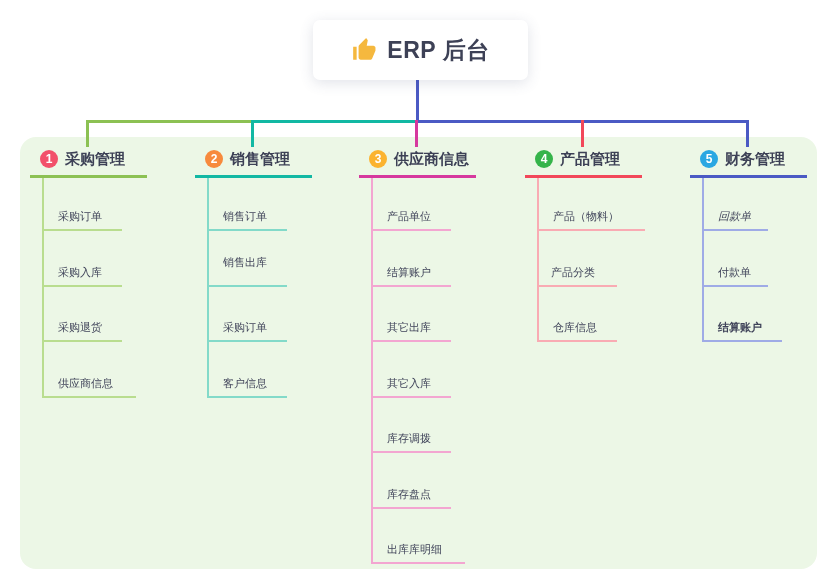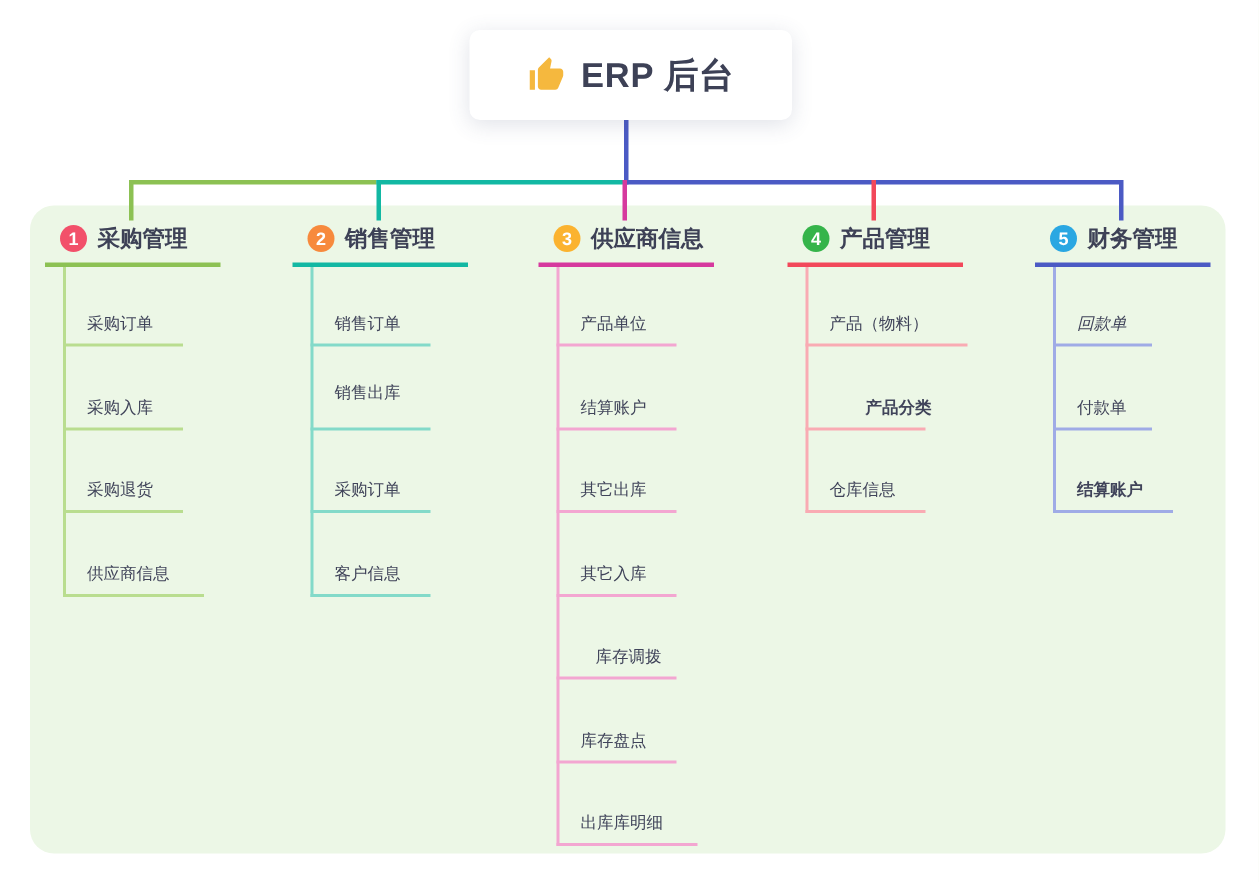--- a/index.html
+++ b/index.html
@@ -107,29 +107,29 @@
       <div class="child-label" style="left: 223px; top: 317px;">采购订单</div>
       <div class="child-label" style="left: 223px; top: 373px;">客户信息</div>
       <div class="branch-label-row" style="left: 369px; top: 148px;">
         <span class="badge" style="background: rgb(251, 179, 47);">3</span>
         <span class="branch-label">供应商信息</span>
       </div>
       <div class="child-label" style="left: 387px; top: 206px;">产品单位</div>
       <div class="child-label" style="left: 387px; top: 262px;">结算账户</div>
       <div class="child-label" style="left: 387px; top: 317px;">其它出库</div>
       <div class="child-label" style="left: 387px; top: 373px;">其它入库</div>
-      <div class="child-label" style="left: 387px; top: 428px; margin-left: 10px;">库存调拨</div>
+      <div class="child-label" style="left: 387px; top: 428px;">库存调拨</div>
       <div class="child-label" style="left: 387px; top: 484px;">库存盘点</div>
       <div class="child-label" style="left: 387px; top: 539px;">出库库明细</div>
       <div class="branch-label-row" style="left: 535px; top: 148px;">
         <span class="badge" style="background: rgb(53, 180, 74);">4</span>
         <span class="branch-label">产品管理</span>
       </div>
       <div class="child-label" style="left: 553px; top: 206px;">产品（物料）</div>
-      <div class="child-label" style="left: 577px; top: 262px; font-weight: bold;">产品分类</div>
+      <div class="child-label" style="left: 551px; top: 262px;">产品分类</div>
       <div class="child-label" style="left: 553px; top: 317px;">仓库信息</div>
       <div class="branch-label-row" style="left: 700px; top: 148px;">
         <span class="badge" style="background: rgb(42, 167, 226);">5</span>
         <span class="branch-label">财务管理</span>
       </div>
       <div class="child-label" style="left: 718px; top: 206px; font-style: italic;">回款单</div>
       <div class="child-label" style="left: 718px; top: 262px;">付款单</div>
       <div class="child-label" style="left: 718px; top: 317px; font-weight: bold;">结算账户</div>
     </div>
 

